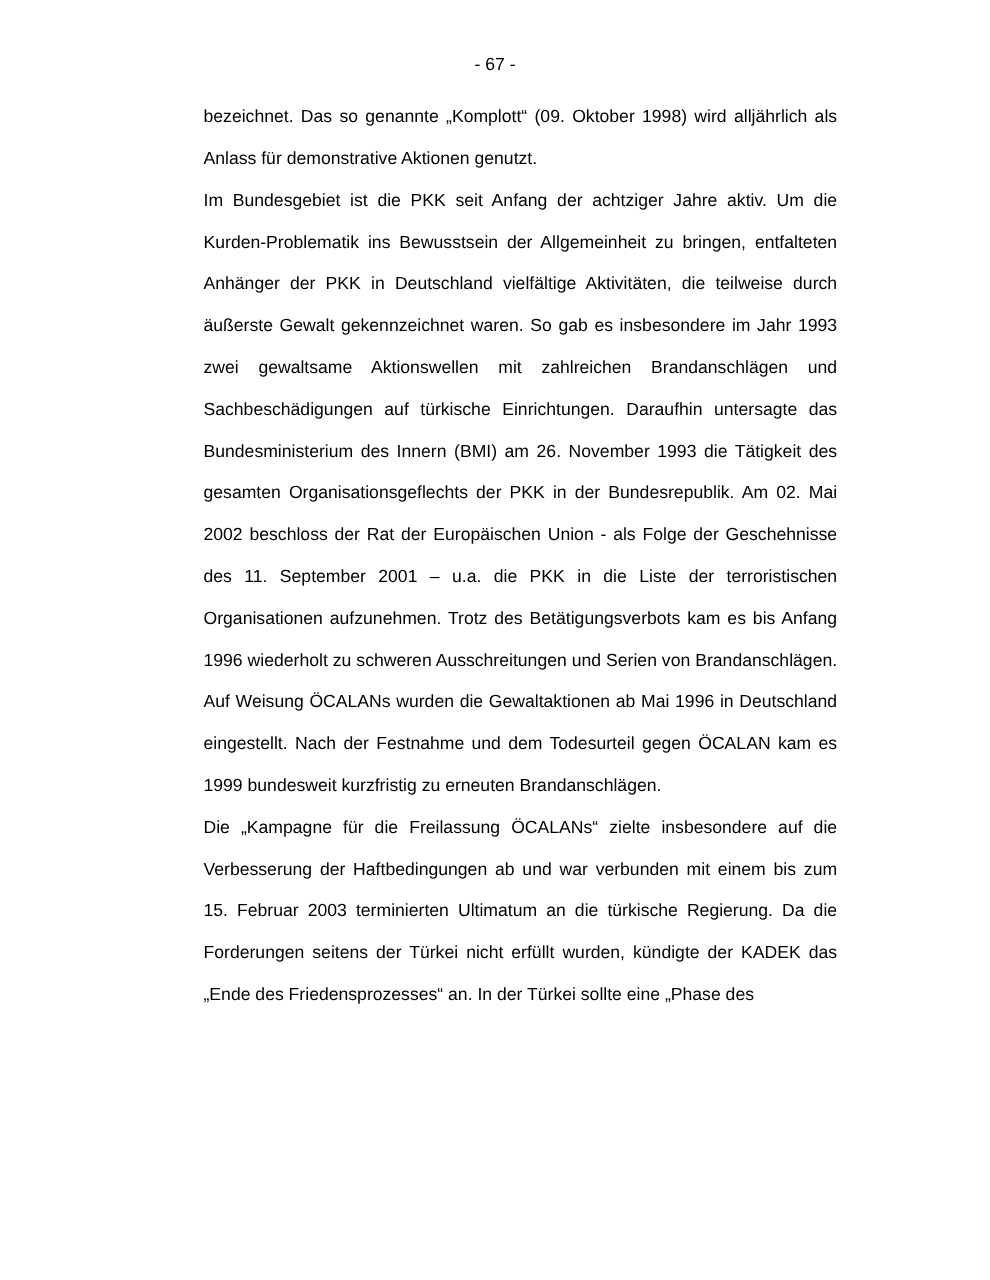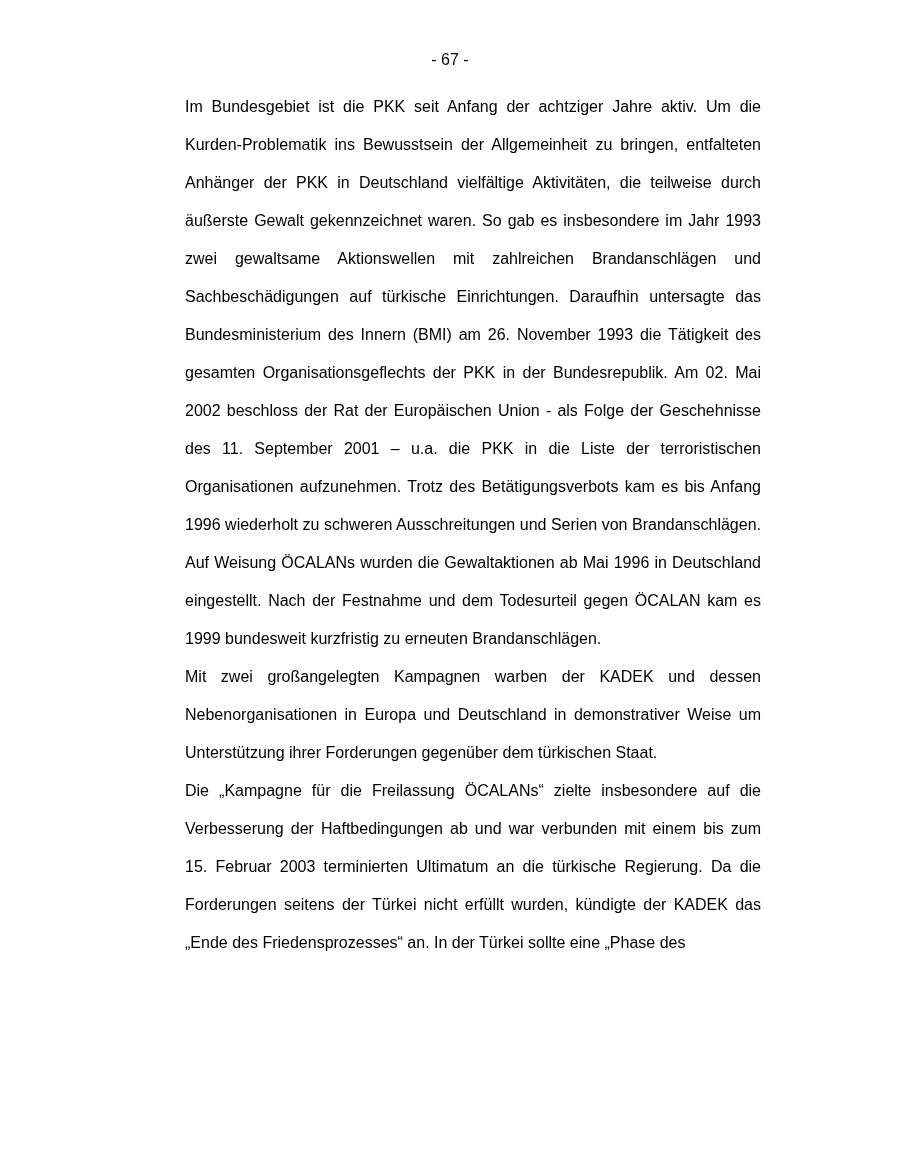--- a/index.html
+++ b/index.html
@@ -42,17 +42,17 @@
   }
   .doc-body .italic {
   }
 </style>
 </head>
 <body>
 
 <div class="page">
   <div class="page-number">- 67 -</div>
   <div class="doc-body" id="doc-body">
+      <p><span>bezeichnet. Das so genannte „Komplott“ (09. Oktober 1998) wird alljährlich als Anlass für demonstrative Aktionen genutzt.</span></p>
       <p><span>Im Bundesgebiet ist die PKK seit Anfang der achtziger Jahre aktiv. Um die Kurden-Problematik ins Bewusstsein der Allgemeinheit zu bringen, entfalteten Anhänger der PKK in Deutschland vielfältige Aktivitäten, die teilweise durch äußerste Gewalt gekennzeichnet waren. So gab es insbesondere im Jahr 1993 zwei gewaltsame Aktionswellen mit zahlreichen Brandanschlägen und Sachbeschädigungen auf türkische Einrichtungen. Daraufhin untersagte das Bundesministerium des Innern (BMI) am 26. November 1993 die Tätigkeit des gesamten Organisationsgeflechts der PKK in der Bundesrepublik. Am 02. Mai 2002 beschloss der Rat der Europäischen Union - als Folge der Geschehnisse des 11. September 2001 – u.a. die PKK in die Liste der terroristischen Organisationen aufzunehmen. Trotz des Betätigungsverbots kam es bis Anfang 1996 wiederholt zu schweren Ausschreitungen und Serien von Brandanschlägen. Auf Weisung ÖCALANs wurden die Gewaltaktionen ab Mai 1996 in Deutschland eingestellt. Nach der Festnahme und dem Todesurteil gegen ÖCALAN kam es 1999 bundesweit kurzfristig zu erneuten Brandanschlägen.</span></p>
-      <p><span>Mit zwei großangelegten Kampagnen warben der KADEK und dessen Nebenorganisationen in Europa und Deutschland in demonstrativer Weise um Unterstützung ihrer Forderungen gegenüber dem türkischen Staat.</span></p>
       <p><span>Die </span><span class="italic">„Kampagne für die Freilassung ÖCALANs“</span><span> zielte insbesondere auf die Verbesserung der Haftbedingungen ab und war verbunden mit einem bis zum 15. Februar 2003 terminierten Ultimatum an die türkische Regierung. Da die Forderungen seitens der Türkei nicht erfüllt wurden, kündigte der KADEK das </span><span class="italic">„Ende des Friedensprozesses“</span><span> an. In der Türkei sollte eine </span><span class="italic">„Phase des</span></p>
     </div>
 </div>
 
 </body></html>

